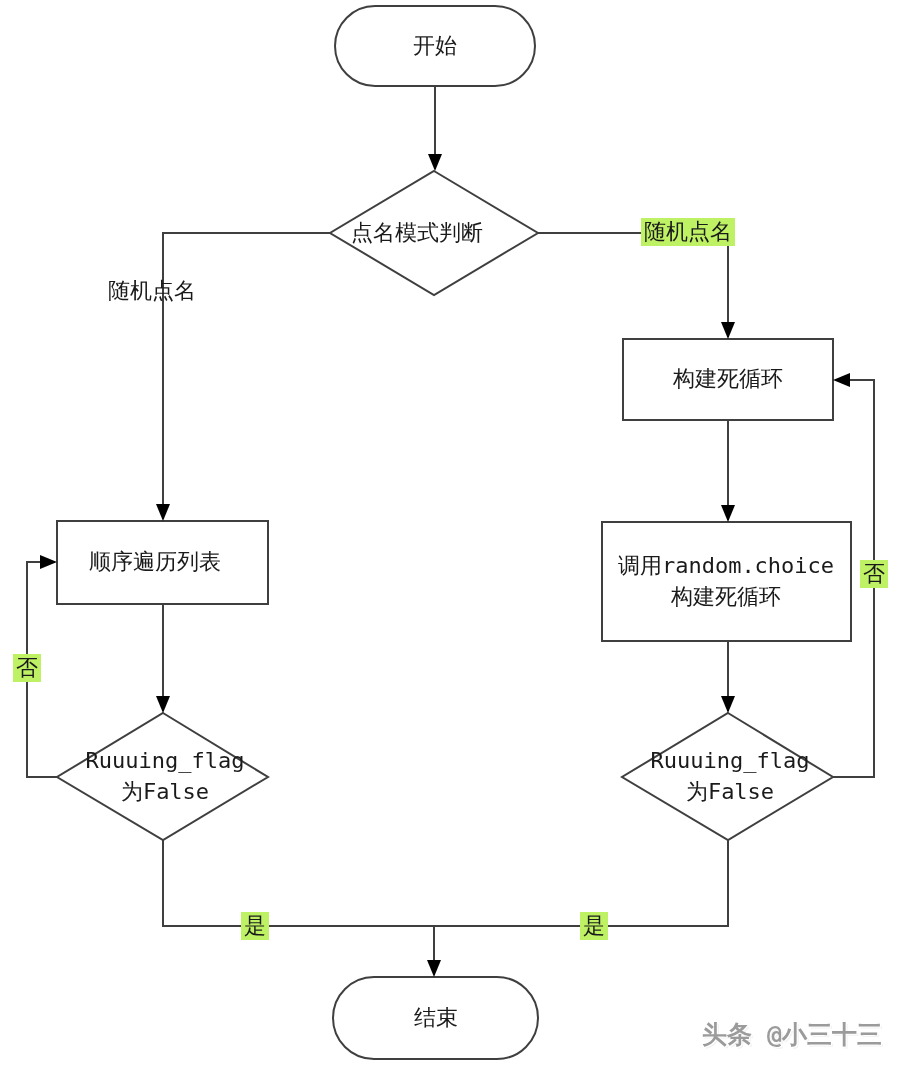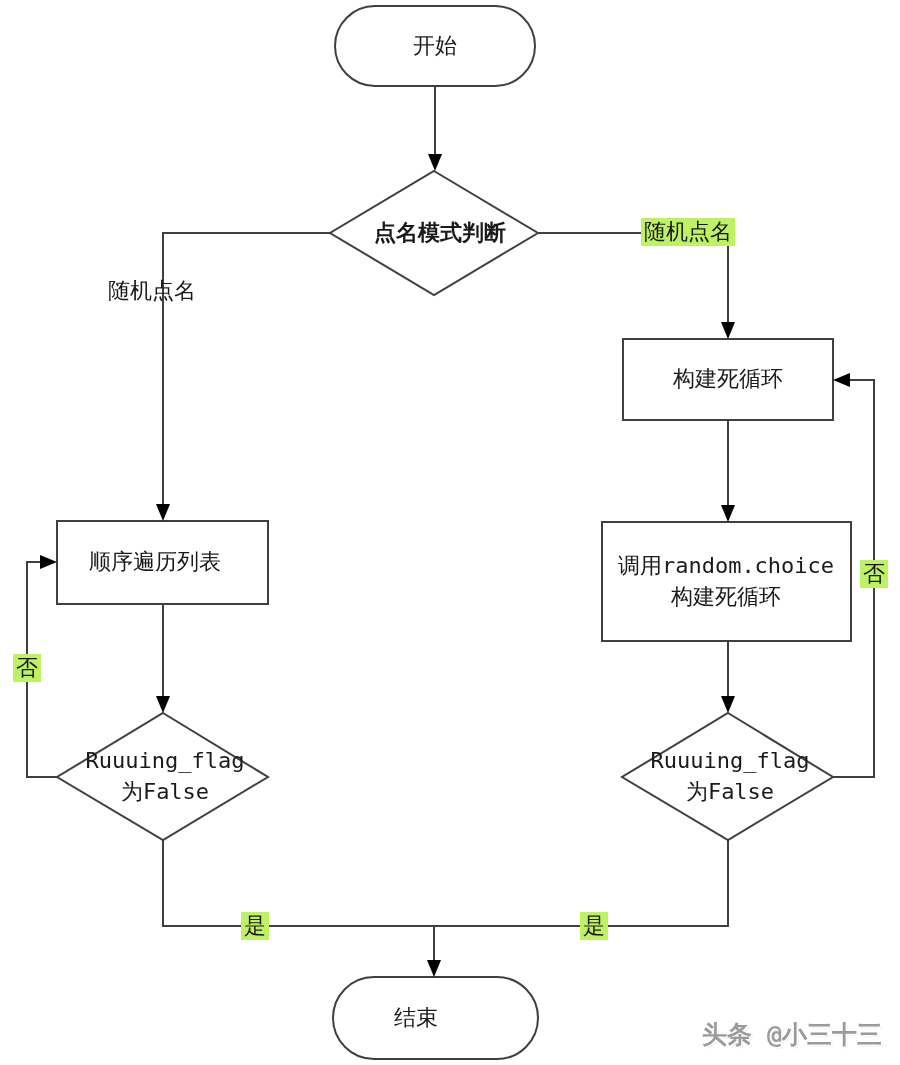--- a/index.html
+++ b/index.html
@@ -85,36 +85,36 @@
       <polygon points="728,522 721,505 735,505"></polygon>
       <polygon points="728,713 721,696 735,696"></polygon>
       <polygon points="163,713 156,696 170,696"></polygon>
       <polygon points="57,562 40,555 40,569"></polygon>
       <polygon points="833,380 850,373 850,387"></polygon>
       <polygon points="434,977 427,960 441,960"></polygon>
     </g>
   </svg>
 
   <div class="lbl" style="left:435px; top:46px;">开始</div>
-  <div class="lbl" style="left:440px; top:233px;font-weight:bold;">点名模式判断</div>
+  <div class="lbl" style="left:417px; top:233px;">点名模式判断</div>
   <div class="lbl" style="left:155px; top:562px;">顺序遍历列表</div>
   <div class="lbl" style="left:728px; top:379px;">构建死循环</div>
   <div class="lbl twoLine" style="left:726px; top:581px;">
     <div>调用random.choice</div>
     <div>构建死循环</div>
   </div>
   <div class="lbl twoLine" style="left:165px; top:776px;">
     <div>Ruuuing_flag</div>
     <div>为False</div>
   </div>
   <div class="lbl twoLine" style="left:730px; top:776px;">
     <div>Ruuuing_flag</div>
     <div>为False</div>
   </div>
-  <div class="lbl" style="left:416px; top:1018px;">结束</div>
+  <div class="lbl" style="left:436px; top:1018px;">结束</div>
 
   <div class="lbl" style="left:152px; top:291px;">随机点名</div>
   <div class="lbl onLine" style="left:688px; top:232px;">随机点名</div>
   <div class="lbl onLine" style="left:27px; top:668px;">否</div>
   <div class="lbl onLine" style="left:874px; top:574px;">否</div>
   <div class="lbl onLine" style="left:255px; top:926px;">是</div>
   <div class="lbl onLine" style="left:594px; top:926px;">是</div>
 
   <div class="watermark" style="left:882px; top:1034px;">头条 @小三十三</div>
 

